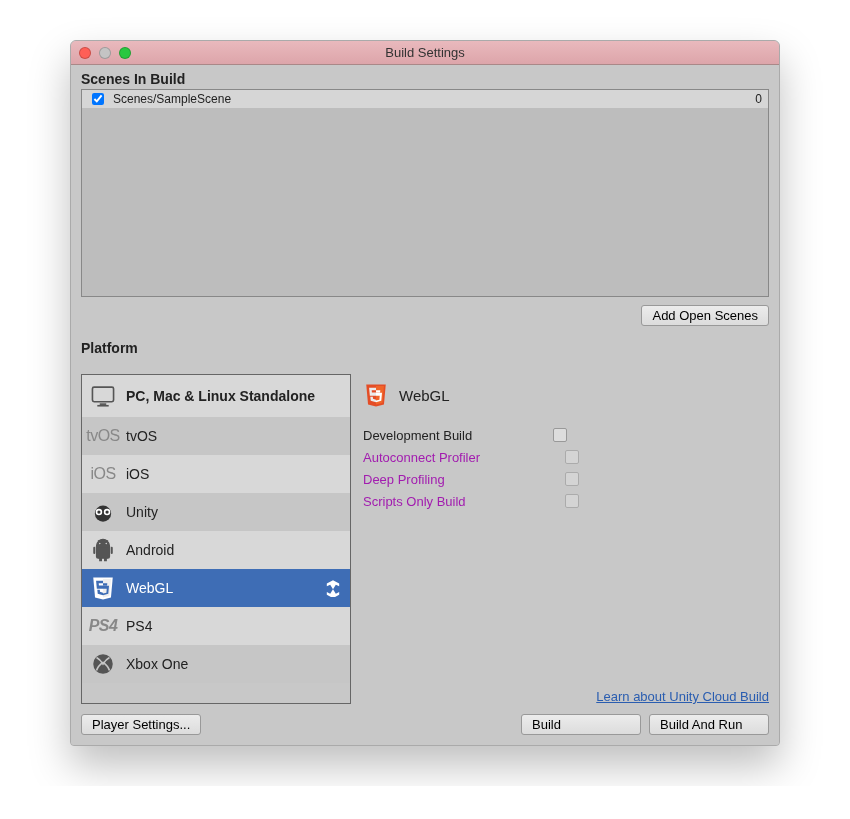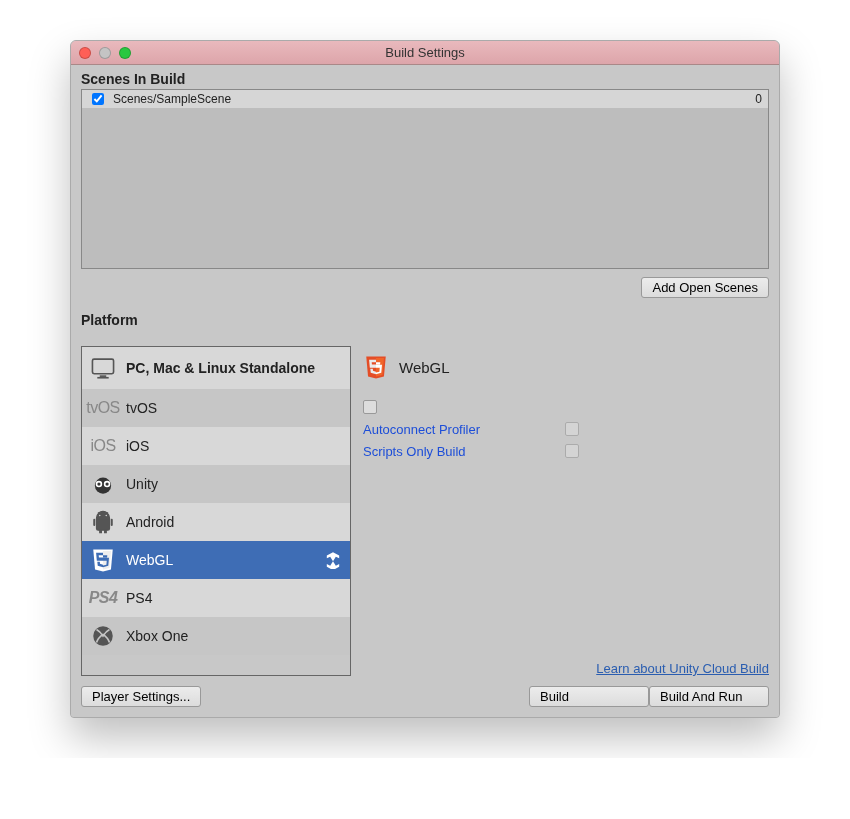--- a/index.html
+++ b/index.html
@@ -43,21 +43,21 @@
   .body {
     padding: 4px 10px 10px 10px;
     background: #c8c8c8;
   }
 
   .section-label { font-weight: bold; font-size: 14px; margin: 2px 0 2px 0; }
 
   .scenes-box {
     border: 1px solid #888;
     background: #bdbdbd;
-    height: 180px;
+    height: 208px;
     overflow: auto;
   }
   .scene-row {
     display: flex; align-items: center; gap: 6px;
     background: #d6d6d6;
     height: 18px; padding: 0 6px;
     font-size: 12px;
   }
   .scene-row input[type=checkbox] { width: 12px; height: 12px; }
   .scene-name { flex: 1; }
@@ -99,34 +99,34 @@
   .icon { width: 26px; height: 26px; display:flex; align-items:center; justify-content:center; color:#555; }
   .icon svg { width: 100%; height: 100%; }
   .txt-logo { font-family: "Helvetica Neue", Arial, sans-serif; font-weight:300; font-size:16px; color:#888; letter-spacing:-0.5px;}
   .plat-spacer { flex: 1; background: #c8c8c8; min-height: 20px; }
 
   .platform-detail { flex: 1; display: flex; flex-direction: column; }
   .detail-head { display:flex; align-items:center; gap:10px; height: 42px; }
   .detail-head .plat-label { font-size: 15px; }
   .opts { margin-top: 8px; }
   .opt-row { display:flex; align-items:center; height: 22px; font-size: 13px; }
-  .opt-row.disabled { color: #1d4ed8; gap: 12px; }
+  .opt-row.disabled { color: #a21caf; gap: 12px; }
   .opt-row .olabel { width: 190px; }
   .chk {
     width: 14px; height: 14px;
     border: 1px solid #999; background: #ddd; border-radius: 2px;
     display:inline-block;
   }
   .opt-row.disabled .chk { opacity: 0.6; }
 
   .link-row { margin-top: auto; text-align: right; padding-top: 60px; }
   .link { color: #2a5db0; text-decoration: underline; cursor: pointer; font-size: 13px; }
 
   .footer {
-    display: flex; align-items: center; margin-top: 10px; 
+    display: flex; align-items: center; margin-top: 10px; gap: 8px;
   }
   .footer .spacer { flex: 1; }
   .footer .btn.wide { min-width: 120px; text-align: left; }
 </style>
 </head>
 <body>
 
 <div class="window">
   <div class="titlebar">
     <div class="traffic">
@@ -235,24 +235,29 @@
                 <path fill="#e44d26" d="M4 3l2.2 24.7L16 30l9.8-2.3L28 3z"></path>
                 <path fill="#f16529" d="M16 5v22.6l7.9-1.9L25.8 5z"></path>
                 <path fill="#ebebeb" d="M16 13H11l-.3-3H16V7H7.5l.9 10H16zM16 21.7l-3.7-1-.2-2.6H9l.5 5.1L16 25z"></path>
                 <path fill="#fff" d="M16 13v-3h5.3l-.3 3zM16 17h4.6l-.4 4.7L16 22.7V25l6.5-1.8.9-10H16z"></path>
               </svg>
           </span>
           <span class="plat-label">WebGL</span>
         </div>
         <div class="opts" id="opts">
             <div class="opt-row">
+              <span class="olabel">Development Build</span>
               <span class="chk"></span>
             </div>
             <div class="opt-row disabled">
               <span class="olabel">Autoconnect Profiler</span>
+              <span class="chk"></span>
+            </div>
+            <div class="opt-row disabled">
+              <span class="olabel">Deep Profiling</span>
               <span class="chk"></span>
             </div>
             <div class="opt-row disabled">
               <span class="olabel">Scripts Only Build</span>
               <span class="chk"></span>
             </div>
           </div>
         <div class="link-row">
           <a class="link">Learn about Unity Cloud Build</a>
         </div>

